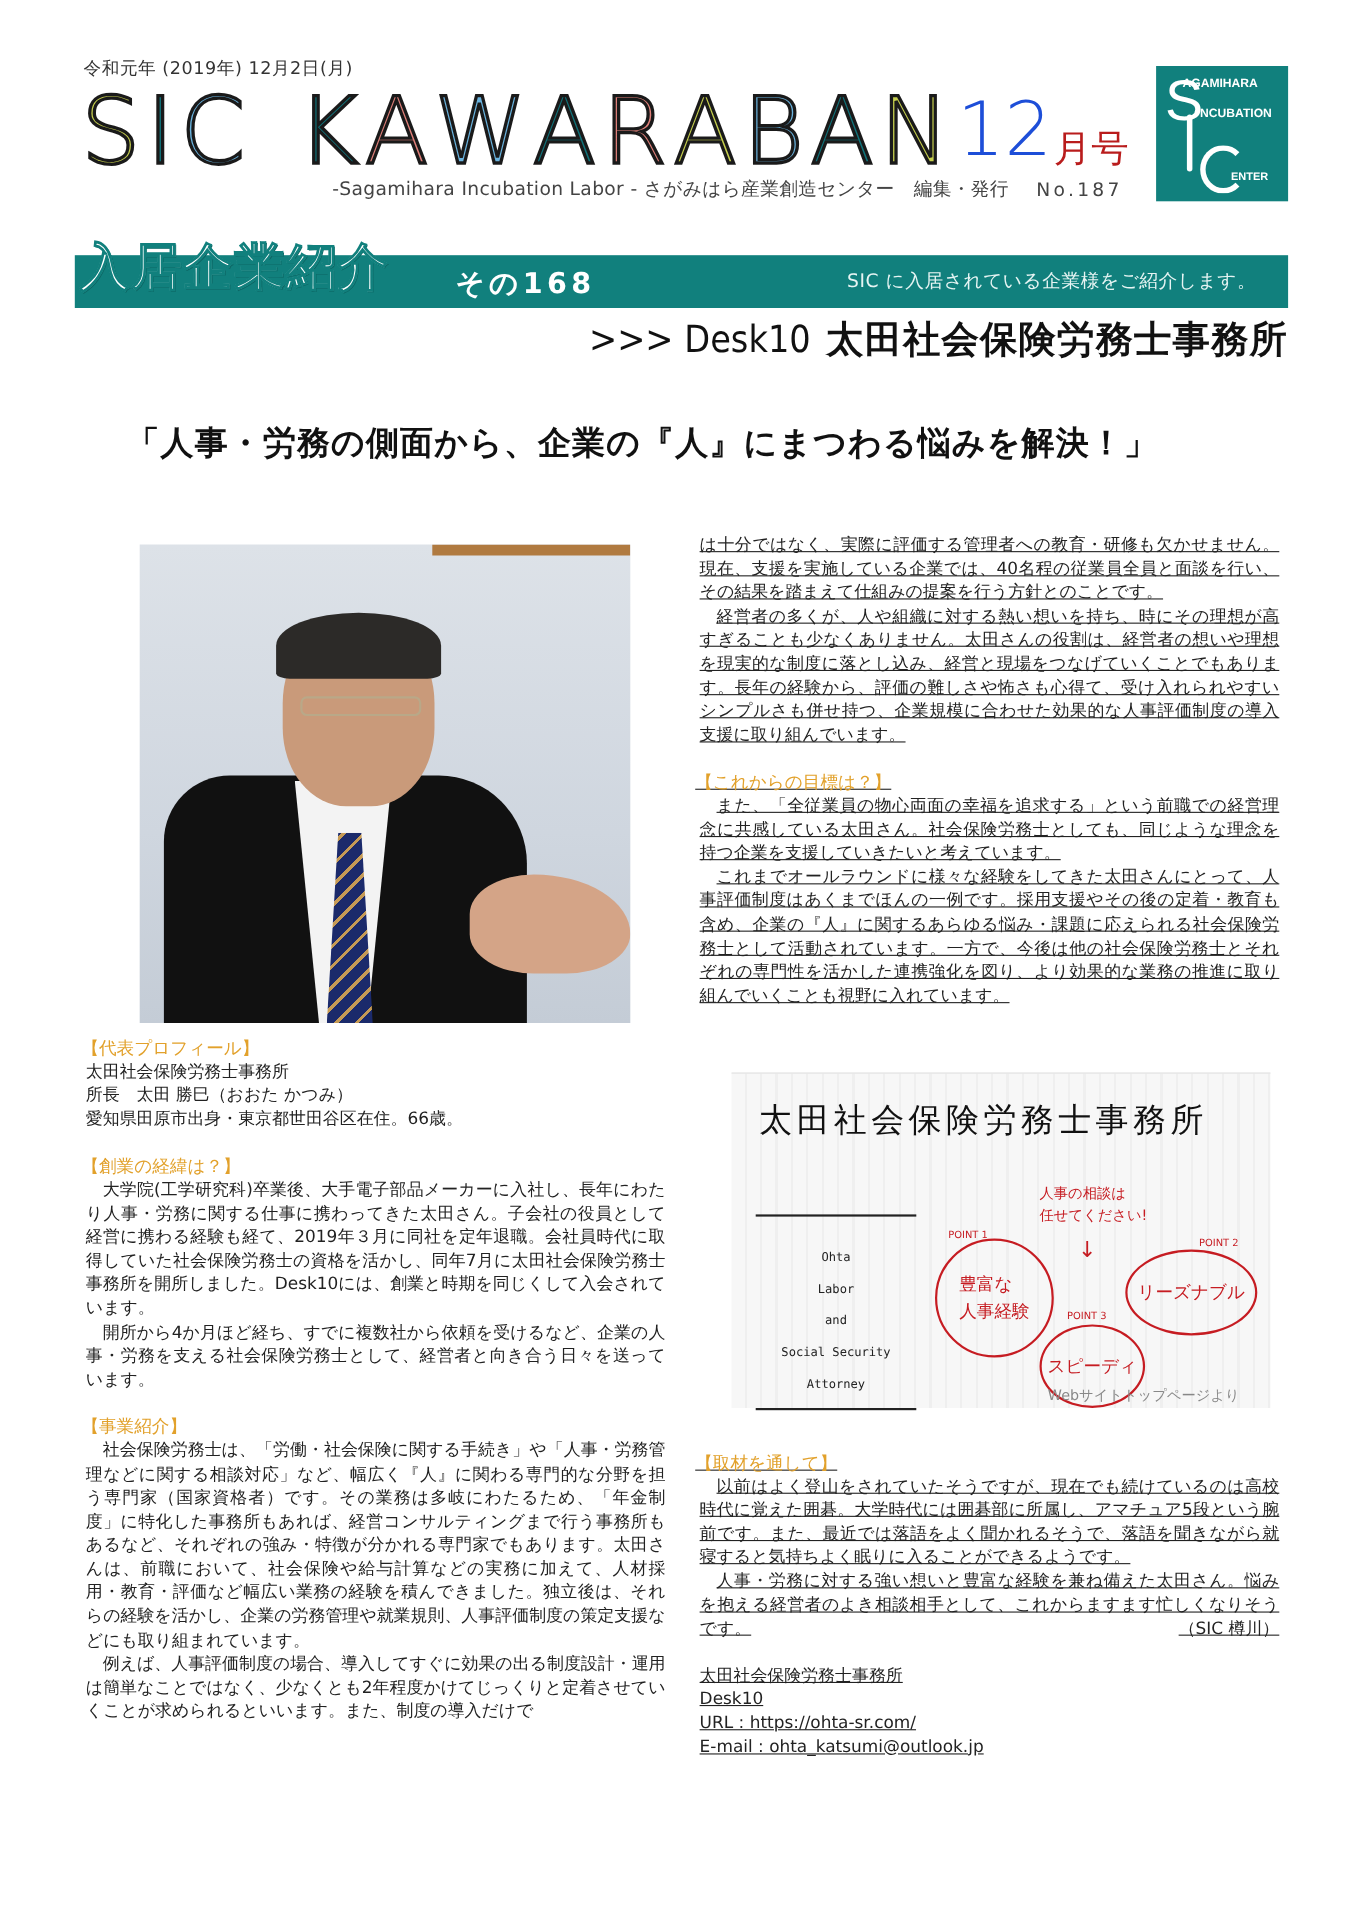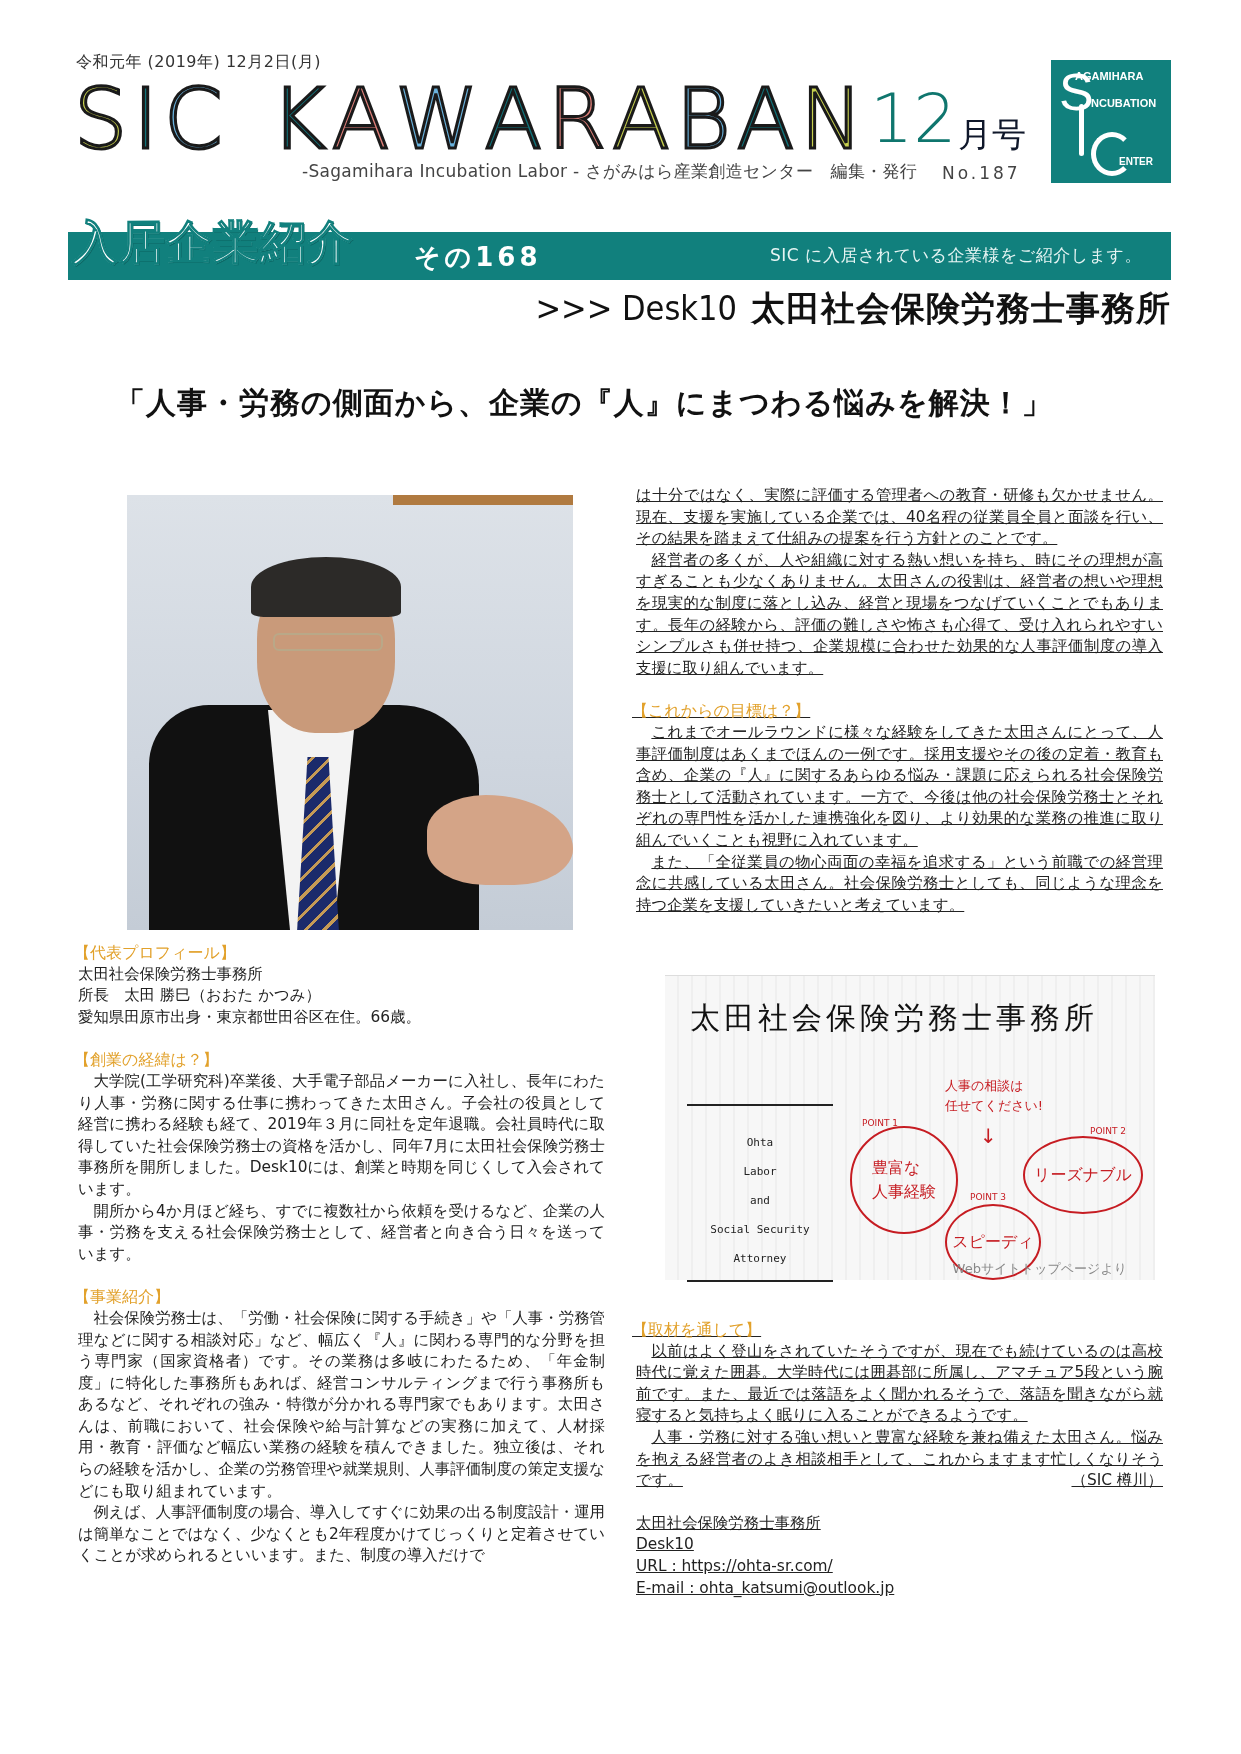--- a/index.html
+++ b/index.html
@@ -7,22 +7,22 @@
   body { position: relative; font-family: "DejaVu Sans", sans-serif; color: #222; overflow: hidden; }
 
   .abs { position: absolute; }
 
   
   .date-line { left: 76px; top: 52px; font-size: 16px; color: #333; letter-spacing: 0.5px; }
   .masthead-title { left: 74px; top: 80px; height: 78px; display: flex; align-items: flex-end; }
   .mh-letter { font-family: "DejaVu Sans", sans-serif; font-weight: 300; font-size: 84px; line-height: 78px;
                -webkit-text-stroke: 3px #1a1a1a; letter-spacing: 6px; }
   .mh-space { width: 42px; }
-  .issue-month { left: 870px; top: 84px; font-size: 68px; color: #0f766e; font-family: "DejaVu Sans", sans-serif; font-weight: 300; line-height: 70px; }
-  .issue-suffix { left: 958px; top: 112px; font-size: 34px; color: #0f172a; font-weight: 300; }
+  .issue-month { left: 870px; top: 84px; font-size: 68px; color: #1d4ed8; font-family: "DejaVu Sans", sans-serif; font-weight: 300; line-height: 70px; }
+  .issue-suffix { left: 958px; top: 112px; font-size: 34px; color: #b91c1c; font-weight: 300; }
   .subtitle { left: 302px; top: 160px; font-size: 17px; color: #444; letter-spacing: 0.3px; }
   .issue-no { left: 942px; top: 163px; font-size: 17px; color: #444; letter-spacing: 3px; }
 
   .logo { left: 1051px; top: 60px; width: 120px; height: 123px; background: #11807d; color: #fff; font-family: "Liberation Sans", sans-serif; font-weight: bold; }
   .logo .big-s { position: absolute; left: 8px; top: 4px; font-size: 52px; font-weight: 300; line-height: 56px; }
   .logo .big-i { position: absolute; left: 28px; top: 44px; width: 5px; height: 52px; background: #fff; border-radius: 3px; }
   .logo .big-c { position: absolute; left: 40px; top: 72px; width: 42px; height: 44px; border: 5px solid #fff; border-right-color: transparent; border-radius: 50%; }
   .logo .l1 { position: absolute; left: 24px; top: 10px; font-size: 11px; }
   .logo .l2 { position: absolute; left: 40px; top: 37px; font-size: 11px; }
   .logo .l3 { position: absolute; left: 68px; top: 96px; font-size: 10px; }
@@ -141,22 +141,22 @@
   <div class="h-orange">【事業紹介】</div>
   <p>社会保険労務士は、「労働・社会保険に関する手続き」や「人事・労務管理などに関する相談対応」など、幅広く『人』に関わる専門的な分野を担う専門家（国家資格者）です。その業務は多岐にわたるため、「年金制度」に特化した事務所もあれば、経営コンサルティングまで行う事務所もあるなど、それぞれの強み・特徴が分かれる専門家でもあります。太田さんは、前職において、社会保険や給与計算などの実務に加えて、人材採用・教育・評価など幅広い業務の経験を積んできました。独立後は、それらの経験を活かし、企業の労務管理や就業規則、人事評価制度の策定支援などにも取り組まれています。</p>
   <p>例えば、人事評価制度の場合、導入してすぐに効果の出る制度設計・運用は簡単なことではなく、少なくとも2年程度かけてじっくりと定着させていくことが求められるといいます。また、制度の導入だけで</p>
 </div>
 
 <div class="abs col right-col">
   <p class="noindent">は十分ではなく、実際に評価する管理者への教育・研修も欠かせません。現在、支援を実施している企業では、40名程の従業員全員と面談を行い、その結果を踏まえて仕組みの提案を行う方針とのことです。</p>
   <p>経営者の多くが、人や組織に対する熱い想いを持ち、時にその理想が高すぎることも少なくありません。太田さんの役割は、経営者の想いや理想を現実的な制度に落とし込み、経営と現場をつなげていくことでもあります。長年の経験から、評価の難しさや怖さも心得て、受け入れられやすいシンプルさも併せ持つ、企業規模に合わせた効果的な人事評価制度の導入支援に取り組んでいます。</p>
   <div class="gap"></div>
   <div class="h-orange">【これからの目標は？】</div>
+  <p>また、「全従業員の物心両面の幸福を追求する」という前職での経営理念に共感している太田さん。社会保険労務士としても、同じような理念を持つ企業を支援していきたいと考えています。</p>
   <p>これまでオールラウンドに様々な経験をしてきた太田さんにとって、人事評価制度はあくまでほんの一例です。採用支援やその後の定着・教育も含め、企業の『人』に関するあらゆる悩み・課題に応えられる社会保険労務士として活動されています。一方で、今後は他の社会保険労務士とそれぞれの専門性を活かした連携強化を図り、より効果的な業務の推進に取り組んでいくことも視野に入れています。</p>
-  <p>また、「全従業員の物心両面の幸福を追求する」という前職での経営理念に共感している太田さん。社会保険労務士としても、同じような理念を持つ企業を支援していきたいと考えています。</p>
 </div>
 
 <div class="abs site-img">
   <div class="title">太田社会保険労務士事務所</div>
   <div class="rule" style="top:128px"></div>
   <div class="en">
     <div>Ohta</div>
     <div>Labor</div>
     <div>and</div>
     <div>Social Security</div>

